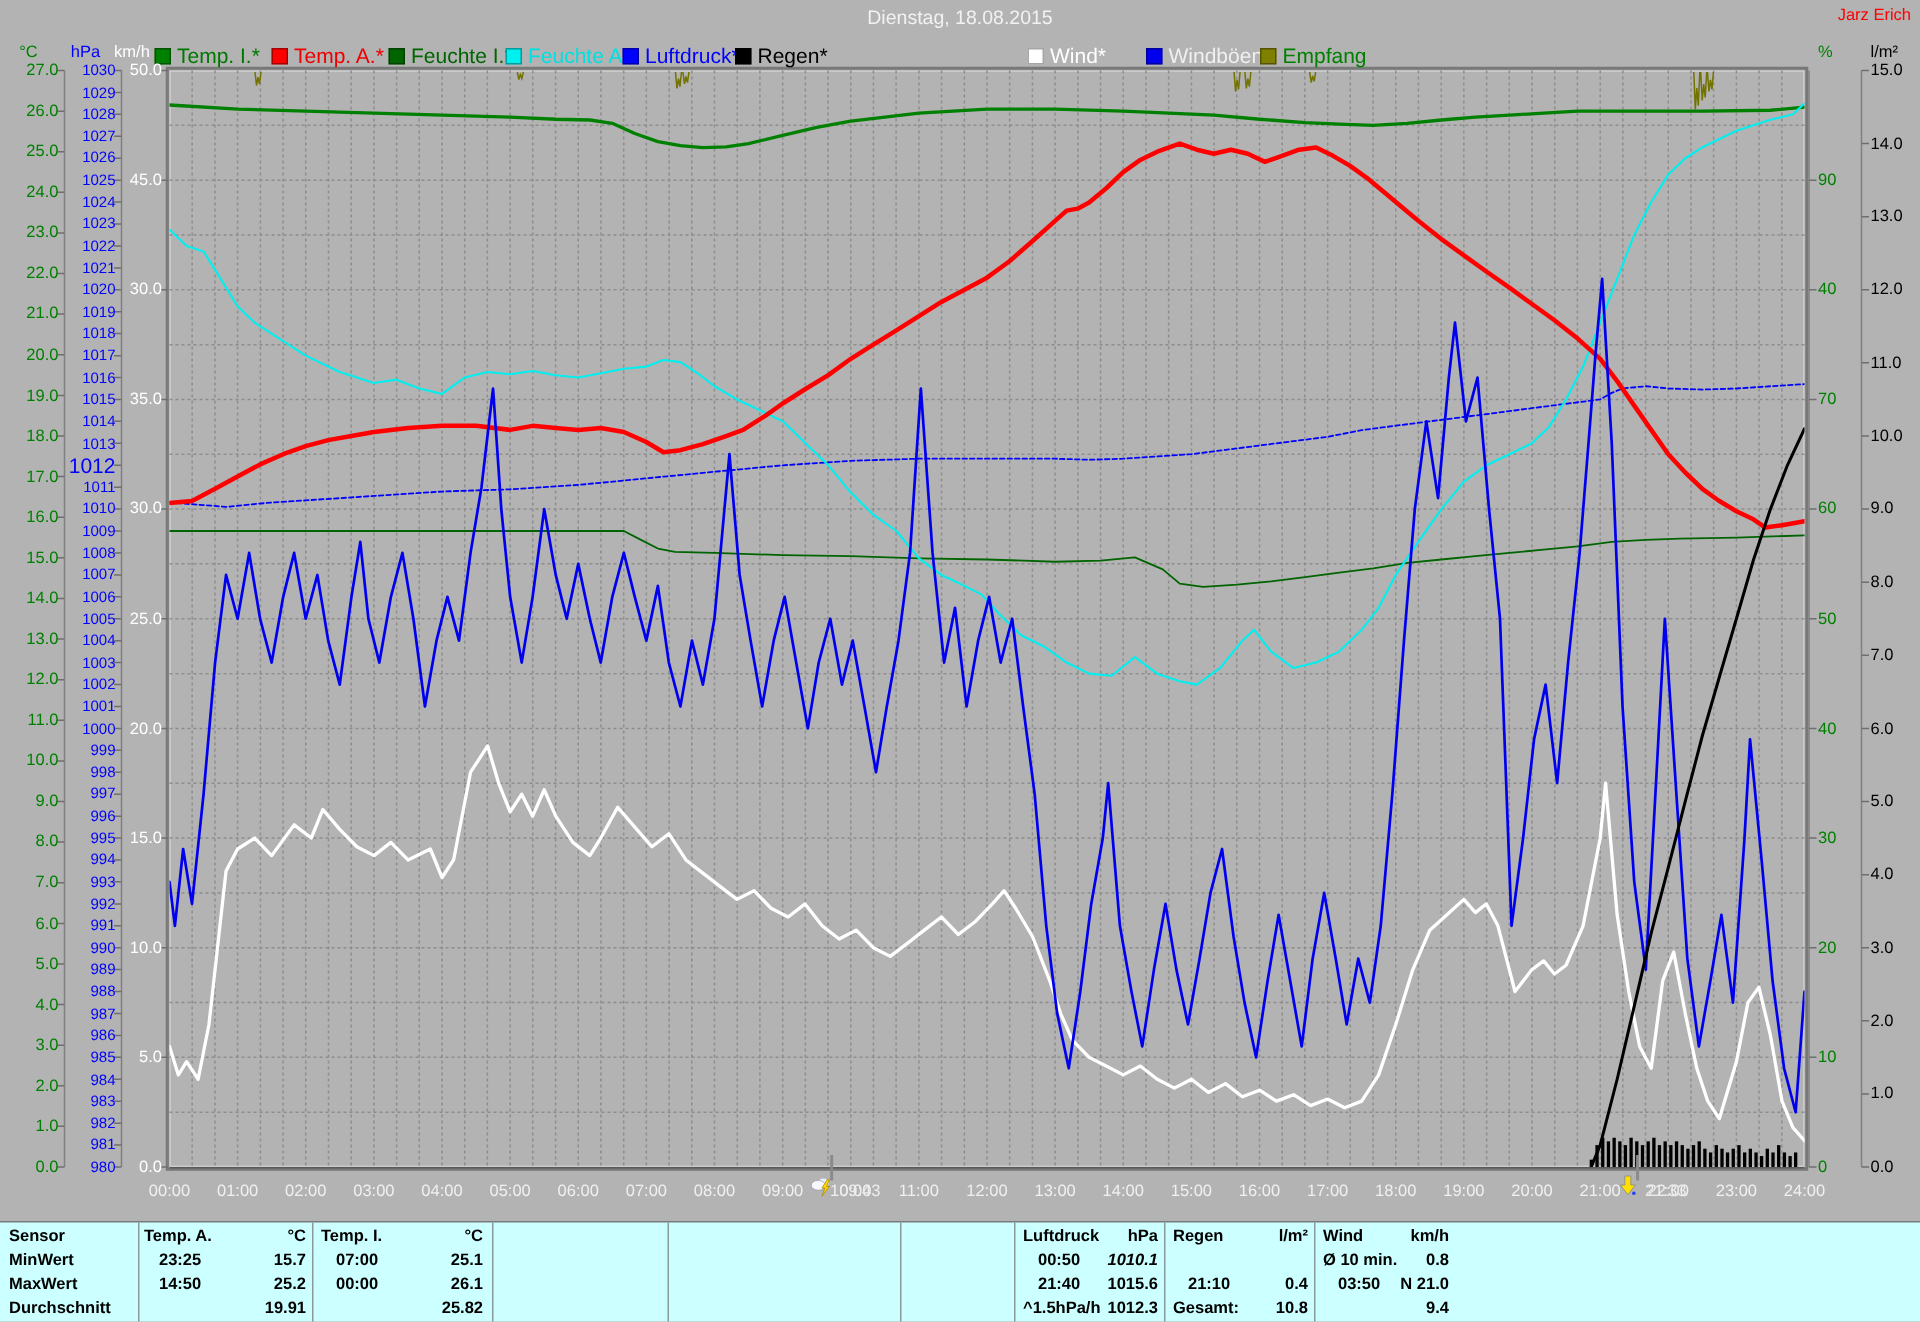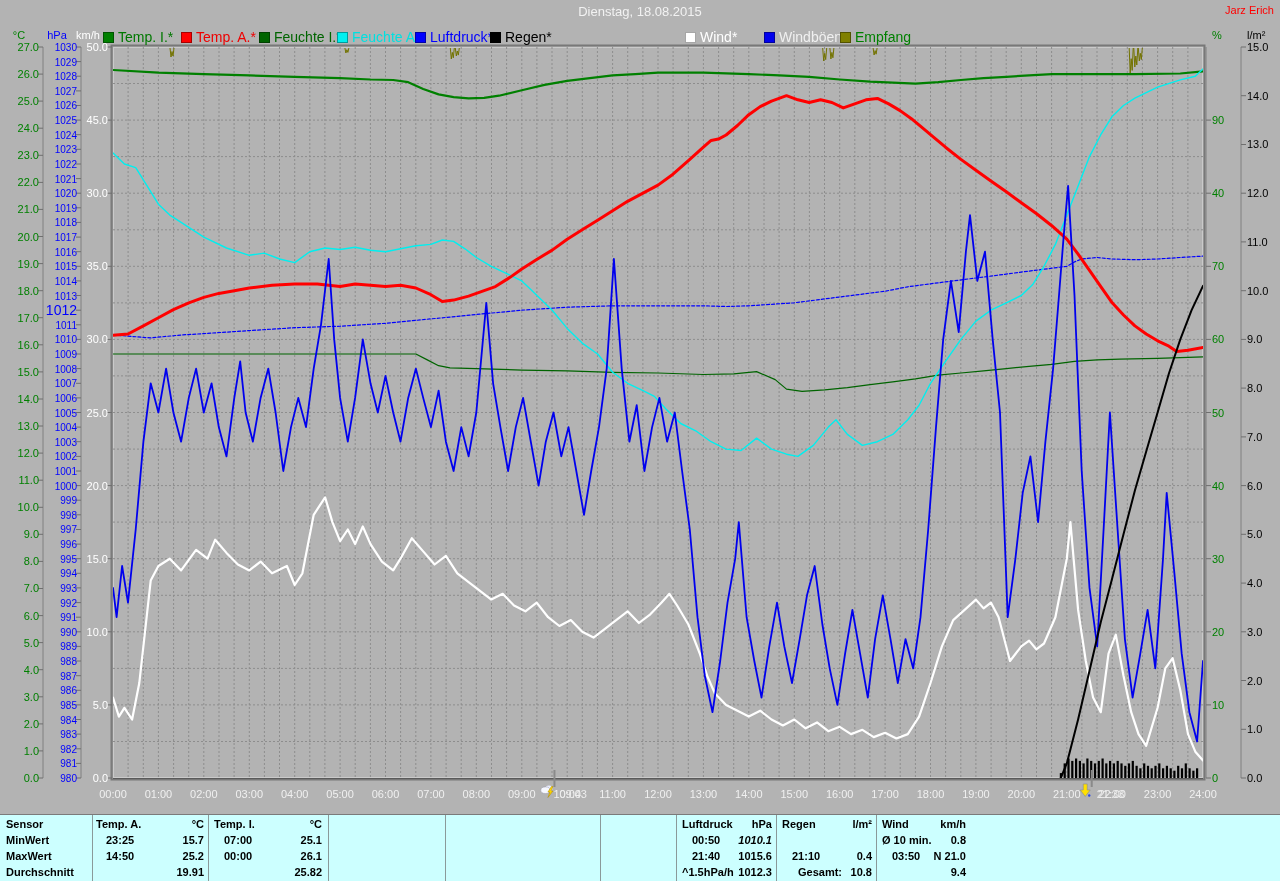--- a/index.html
+++ b/index.html
@@ -310,21 +310,21 @@
     <div class="tcell" style="left: 692px; top: 19px; font-weight: bold;">00:50</div>
     <div class="tcell tright" style="left: 702px; top: 19px; width: 70px; right: 0px; text-align: right; font-style: italic;">1010.1</div>
     <div class="tcell" style="left: 692px; top: 35px; font-weight: bold;">21:40</div>
     <div class="tcell tright" style="left: 702px; top: 35px; width: 70px; right: 0px; text-align: right;">1015.6</div>
     <div class="tcell" style="left: 682px; top: 51px; font-weight: bold;">^1.5hPa/h</div>
     <div class="tcell tright" style="left: 702px; top: 51px; width: 70px; right: 0px; text-align: right;">1012.3</div>
     <div class="tcell" style="left: 782px; top: 3px;">Regen</div>
     <div class="tcell tright" style="left: 812px; top: 3px; width: 60px; right: 0px; text-align: right;">l/m²</div>
     <div class="tcell" style="left: 792px; top: 35px; font-weight: bold;">21:10</div>
     <div class="tcell tright" style="left: 802px; top: 35px; width: 70px; right: 0px; text-align: right;">0.4</div>
-    <div class="tcell" style="left: 782px; top: 51px; font-weight: bold; margin-left: 16px;">Gesamt:</div>
+    <div class="tcell" style="left: 782px; top: 51px; font-weight: bold;">Gesamt:</div>
     <div class="tcell tright" style="left: 802px; top: 51px; width: 70px; right: 0px; text-align: right;">10.8</div>
     <div class="tcell" style="left: 882px; top: 3px;">Wind</div>
     <div class="tcell tright" style="left: 906px; top: 3px; width: 60px; right: 0px; text-align: right;">km/h</div>
     <div class="tcell" style="left: 882px; top: 19px; font-weight: bold;">Ø 10 min.</div>
     <div class="tcell tright" style="left: 896px; top: 19px; width: 70px; right: 0px; text-align: right;">0.8</div>
     <div class="tcell" style="left: 892px; top: 35px; font-weight: bold;">03:50</div>
     <div class="tcell tright" style="left: 896px; top: 35px; width: 70px; right: 0px; text-align: right;">N 21.0</div>
     <div class="tcell tright" style="left: 896px; top: 51px; width: 70px; right: 0px; text-align: right;">9.4</div>
   </div>
 

